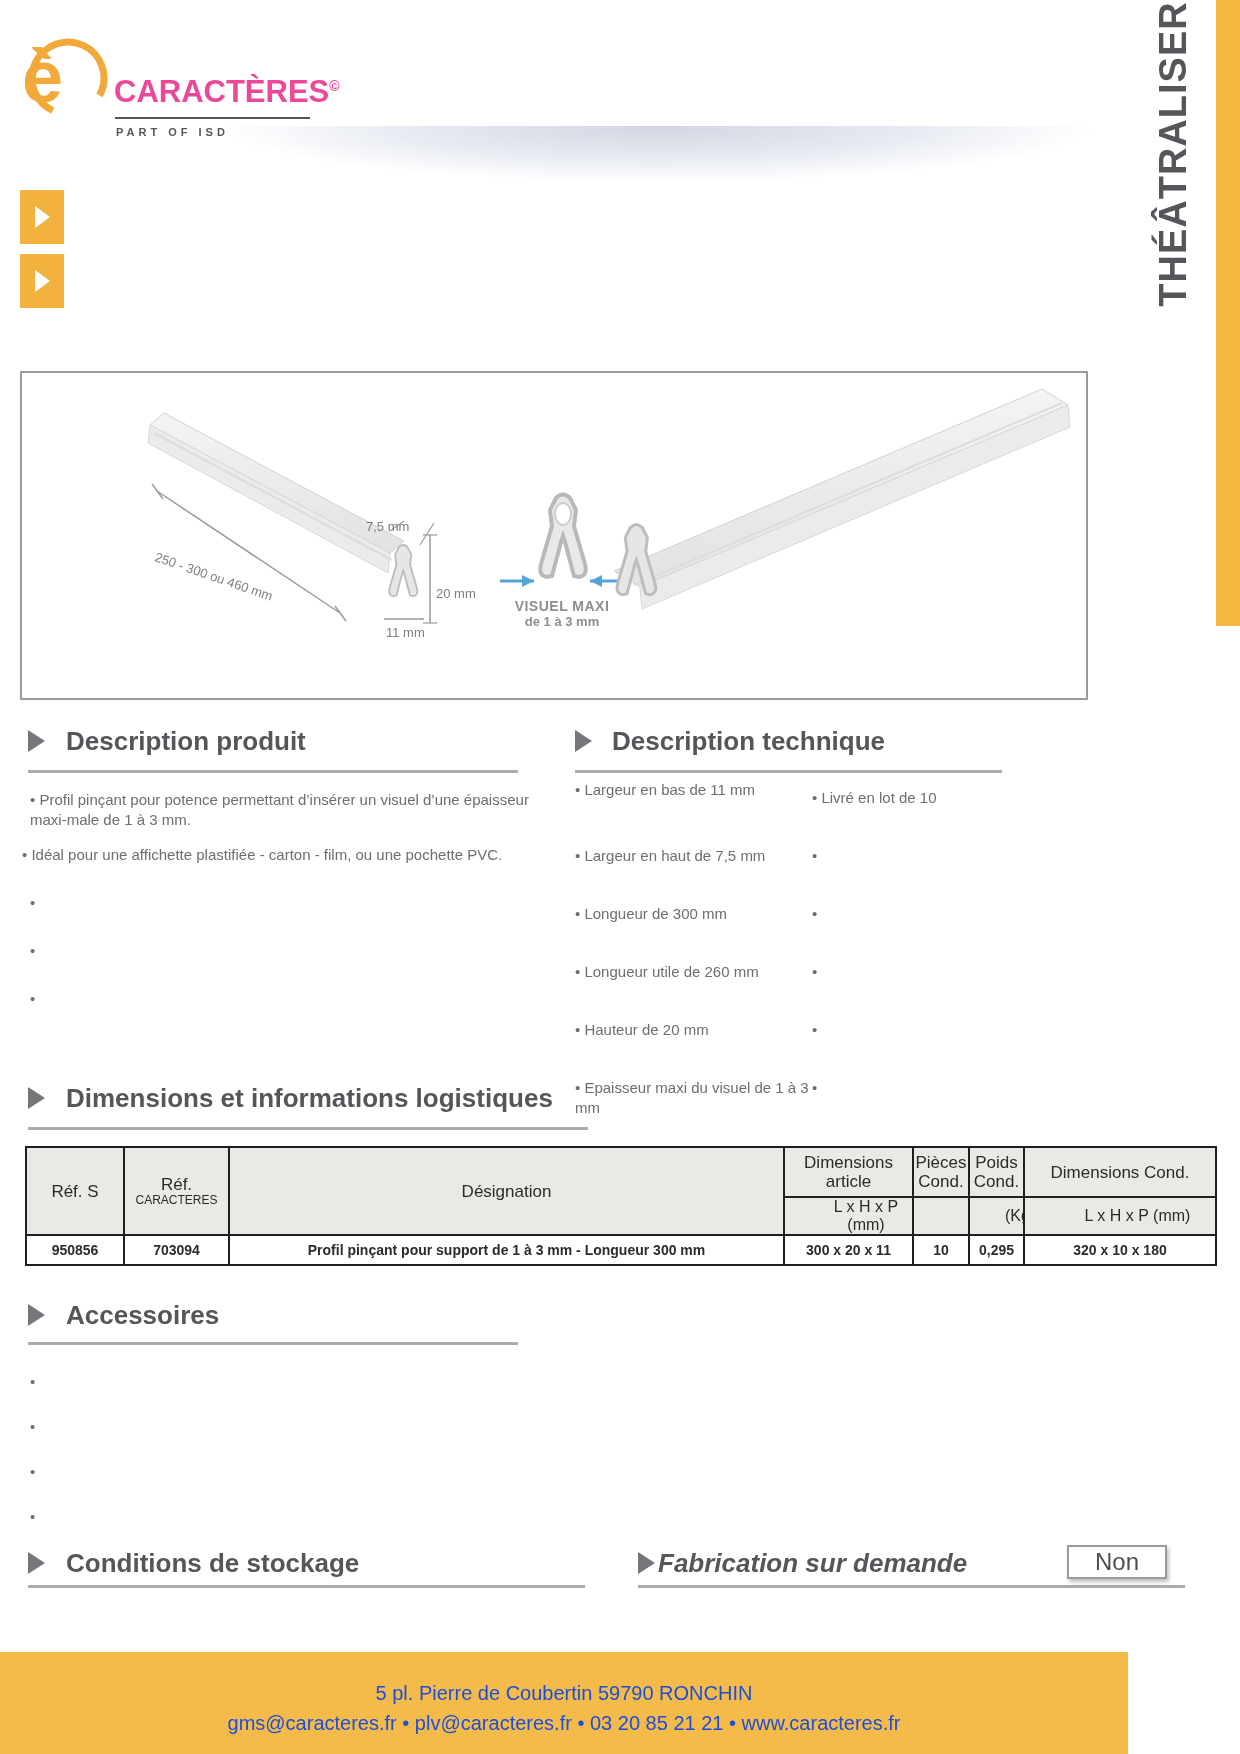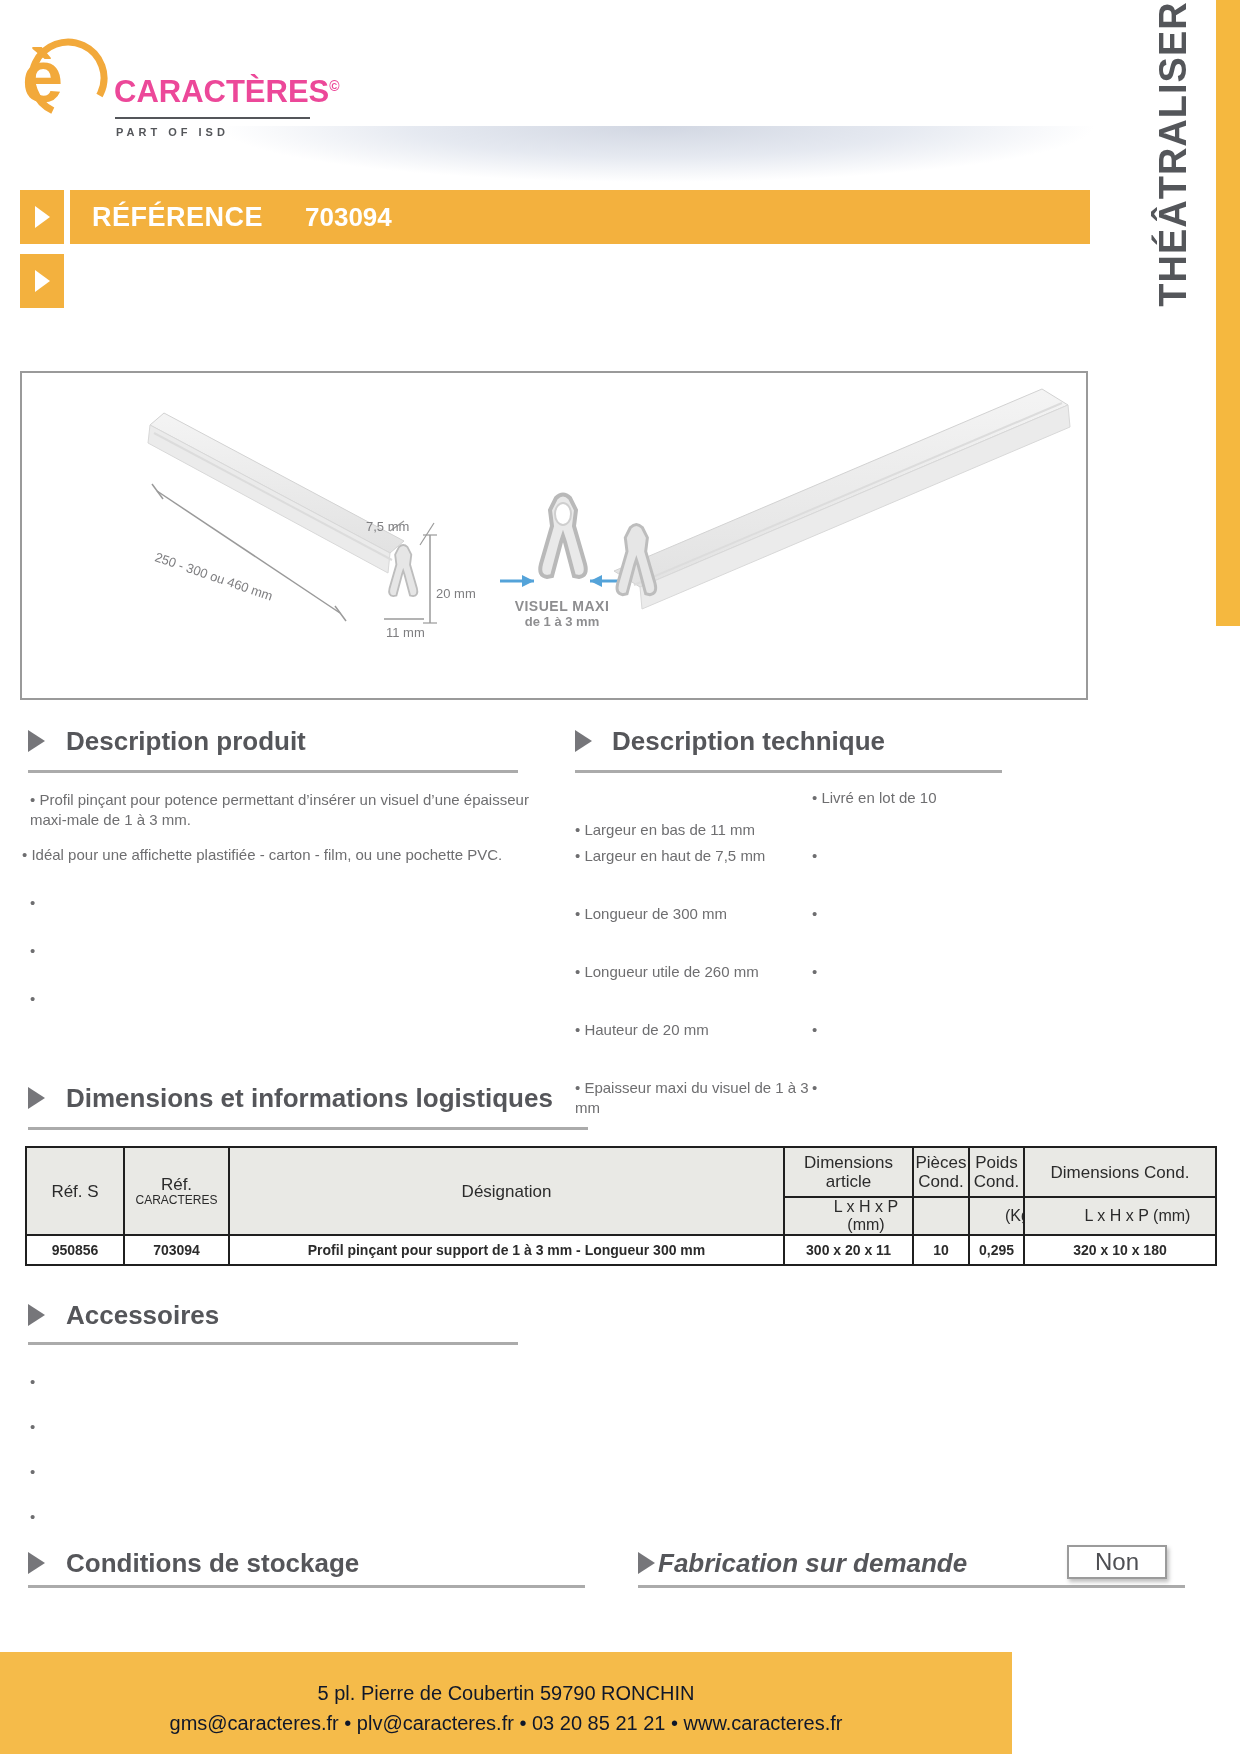--- a/index.html
+++ b/index.html
@@ -69,22 +69,22 @@
   .h-small { font-size:12px; line-height:13px; }
   .h-sub { font-size:16px;padding-left:35px; }
   .row-data td { background:#fff; font-size:14px; font-weight:bold; height:30px; }
 
   
   .non-box { position:absolute; left:1067px; top:1545px; width:100px; height:34px;
              border:2px solid #9B9B9B; background:#fff; box-shadow:2px 3px 4px rgba(0,0,0,.25);
              display:flex; align-items:center; justify-content:center;
              font-size:24px; color:#4E4F53; }
 
-  .footer { position:absolute; left:0; top:1652px; width:1012px; height:102px; background:#F5BB4A;
-            color:#0f172a; text-align:center; padding-top:26px; font-size:20px; line-height:30px; }
+  .footer { position:absolute; left:0; top:1652px; width:1128px; height:102px; background:#F5BB4A;
+            color:#1d4ed8; text-align:center; padding-top:26px; font-size:20px; line-height:30px; }
 </style>
 </head>
 <body>
 
 <div id="page">
 
   <div class="logo-block">
     <svg class="logo-mono" width="98" height="104" viewBox="0 0 98 104">
       <circle cx="56" cy="56" r="36" fill="none" stroke="#F2A93B" stroke-width="7" stroke-dasharray="172 55" transform="rotate(115 56 56)"></circle>
       <text x="10" y="80" font-family="Liberation Sans, sans-serif" font-size="74" font-weight="bold" fill="#F2A93B">è</text>
@@ -94,24 +94,20 @@
     <div class="brand-tag">PART OF ISD</div>
   </div>
 
   <div class="swoosh"></div>
 
   <div class="side-bar"></div>
   <div class="side-label">THÉÂTRALISER</div>
 
   <div class="banner-arrow" style="top:190px">
     <div class="tri"></div>
-  </div>
-  <div class="banner-bar" style="top:190px">
-    <div class="banner-label">RÉFÉRENCE</div>
-    <div class="banner-value">703094</div>
   </div>
 
   <div class="banner-arrow" style="top:254px">
     <div class="tri"></div>
   </div>
 
   <div class="image-box">
     <svg class="diagram-svg" width="1064" height="325" viewBox="0 0 1064 325">
       <defs>
         <linearGradient id="barGrad" x1="0" y1="0" x2="0" y2="1">
@@ -191,21 +187,21 @@
   </div>
   <div class="bullet-row" style="left:30px; top:989px; width:520px;">
     <span class="bullet-mark">• </span>
     <span></span>
   </div>
 
   <div class="sec-arrow" style="left:575px; top:730px;"></div>
   <div class="sec-title" style="left:612px; top:726px;">Description technique</div>
   <div class="sec-rule" style="left:575px; top:770px; width:427px;"></div>
 
-  <div class="bullet-row" style="left:575px; top:820px; width:240px;">
+  <div class="bullet-row" style="left:575px; top:780px; width:240px;">
     <span class="bullet-mark">• </span>
     <span>Largeur en bas de 11 mm</span>
   </div>
   <div class="bullet-row" style="left:812px; top:788px; width:195px;">
     <span class="bullet-mark">• </span>
     <span>Livré en lot de 10</span>
   </div>
   <div class="bullet-row" style="left:575px; top:846px; width:240px;">
     <span class="bullet-mark">• </span>
     <span>Largeur en haut de 7,5 mm</span>

